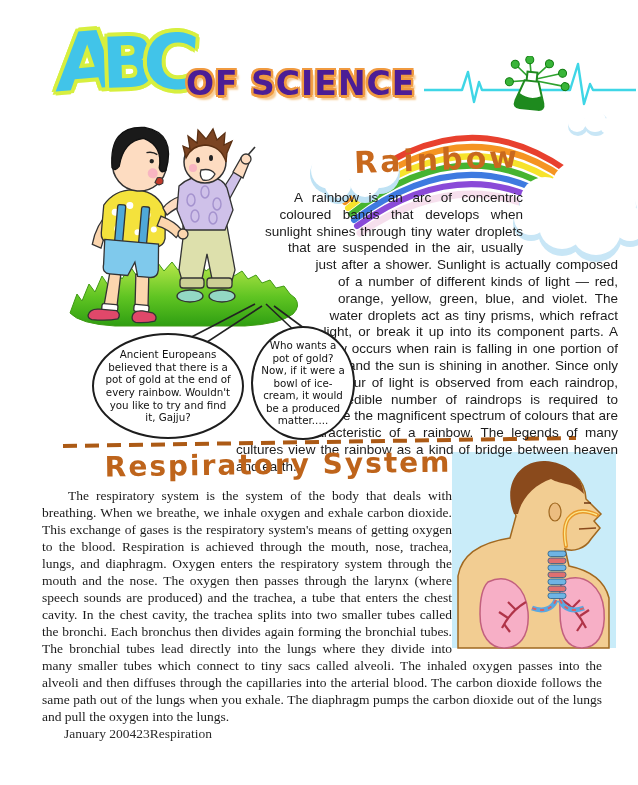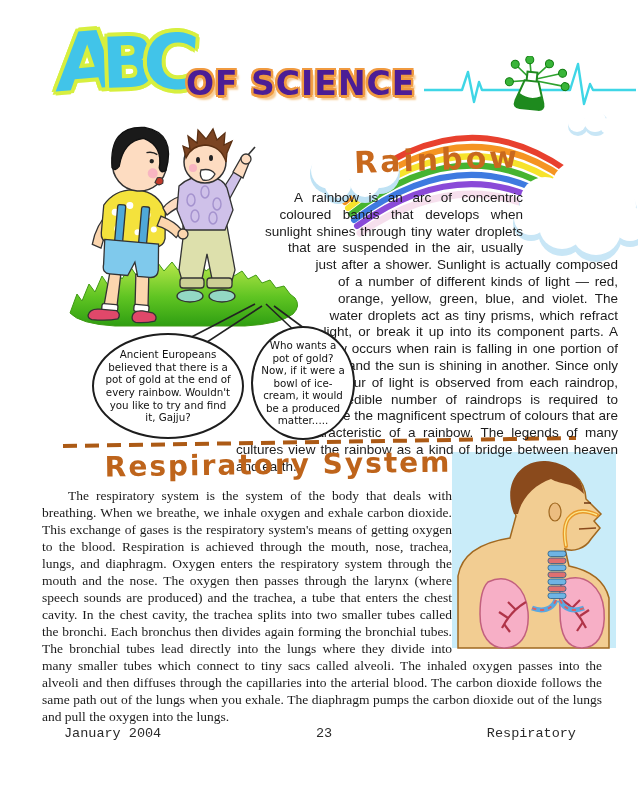--- a/index.html
+++ b/index.html
@@ -37,22 +37,22 @@
   .resp-para{left:42px;top:487px;width:560px;line-height:17px;text-indent:26px;font-family:Liberation Serif, serif;}
   .resp-spacer{float:right;width:150px;height:164px;}
 
   
   .bubble{background:#fff;border:2px solid #1d1d1d;border-radius:50%;display:flex;align-items:center;
     justify-content:center;text-align:center;z-index:4;font-family:"DejaVu Sans",sans-serif;
     font-size:10.3px;line-height:12.6px;color:#111;font-weight:500;}
   .bubble-1{left:92px;top:333px;width:152px;height:106px;padding:4px 10px;box-sizing:border-box;}
   .bubble-2{left:251px;top:326px;width:104px;height:114px;padding:4px 7px;box-sizing:border-box;}
 
-  .footer{left:0;top:726px;width:638px;display:flex;justify-content:space-between;
-    padding:0 62px 0 64px;box-sizing:border-box;font-family:Liberation Mono, monospace;
+  .footer{left:0;top:726px;width:638px;display:flex;
+    padding:0 62px 0 64px;box-sizing:border-box;font-family:Liberation Serif, serif;
     font-size:13.5px;color:#2a2a2a;}
 </style>
 </head>
 <body>
 
 <div class="page">
 
   <div class="abs logo">
     <span class="l1">A</span>
     <span class="l2">B</span>
@@ -282,16 +282,16 @@
   </svg>
 
   <div class="abs para resp-para">
     <span class="resp-spacer"></span>
     <span>The respiratory system is the system of the body that deals with breathing. When we breathe, we inhale oxygen and exhale carbon dioxide. This exchange of gases is the respiratory system's means of getting oxygen to the blood. Respiration is achieved through the mouth, nose, trachea, lungs, and diaphragm. Oxygen enters the respiratory system through the mouth and the nose. The oxygen then passes through the larynx (where speech sounds are produced) and the trachea, a tube that enters the chest cavity. In the chest cavity, the trachea splits into two smaller tubes called the bronchi. Each bronchus then divides again forming the bronchial tubes. The bronchial tubes lead directly into the lungs where they divide into many smaller tubes which connect to tiny sacs called alveoli. The inhaled oxygen passes into the alveoli and then diffuses through the capillaries into the arterial blood. The carbon dioxide follows the same path out of the lungs when you exhale. The diaphragm pumps the carbon dioxide out of the lungs and pull the oxygen into the lungs.</span>
   </div>
 
   <div class="abs footer">
     <span>January 2004</span>
     <span>23</span>
-    <span>Respiratory</span>
+    <span>Respiration</span>
   </div>
 
 </div>
 
 </body></html>

